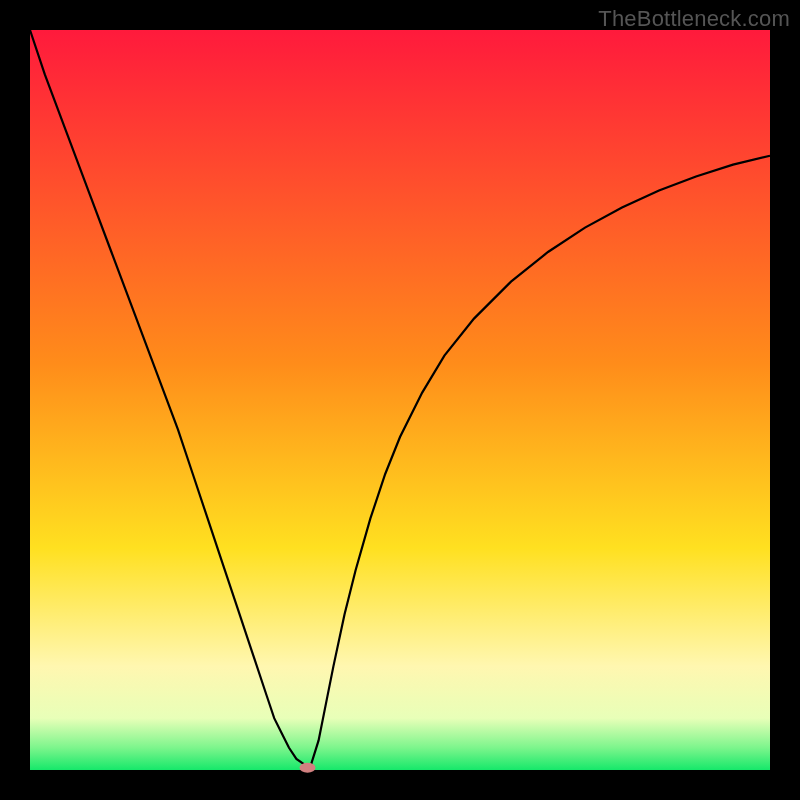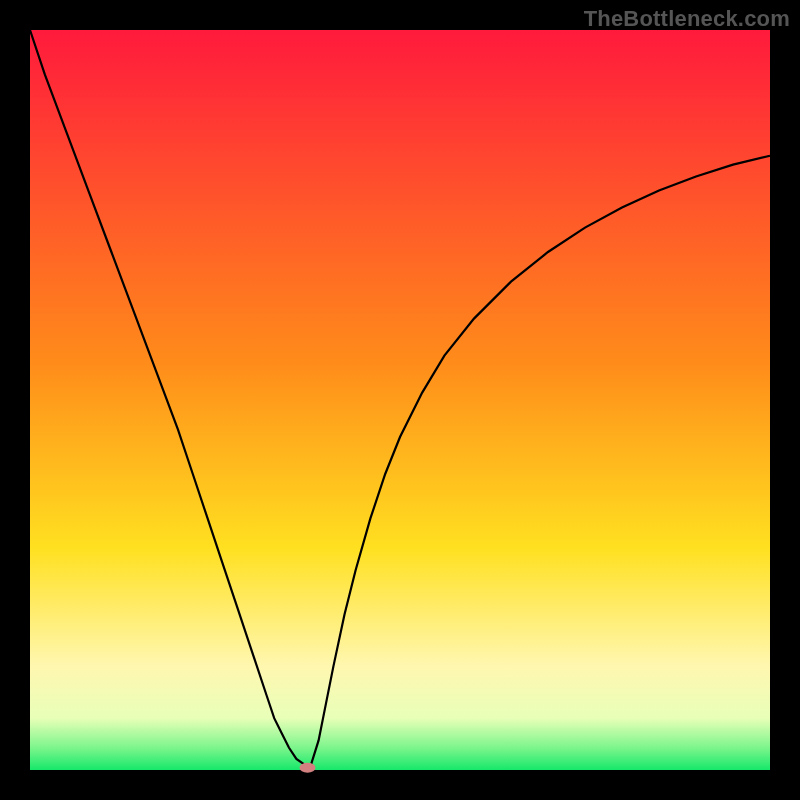--- a/index.html
+++ b/index.html
@@ -16,21 +16,21 @@
     width: 800px;
     height: 800px;
     background: #000;
   }
   .watermark {
     position: absolute;
     top: 6px;
     right: 10px;
     color: #555;
     font-size: 22px;
-    font-weight: 700;
+    font-weight: 400;
     letter-spacing: 0.2px;
     user-select: none;
   }
   svg {
     position: absolute;
     top: 0;
     left: 0;
   }
 </style>
 </head>

